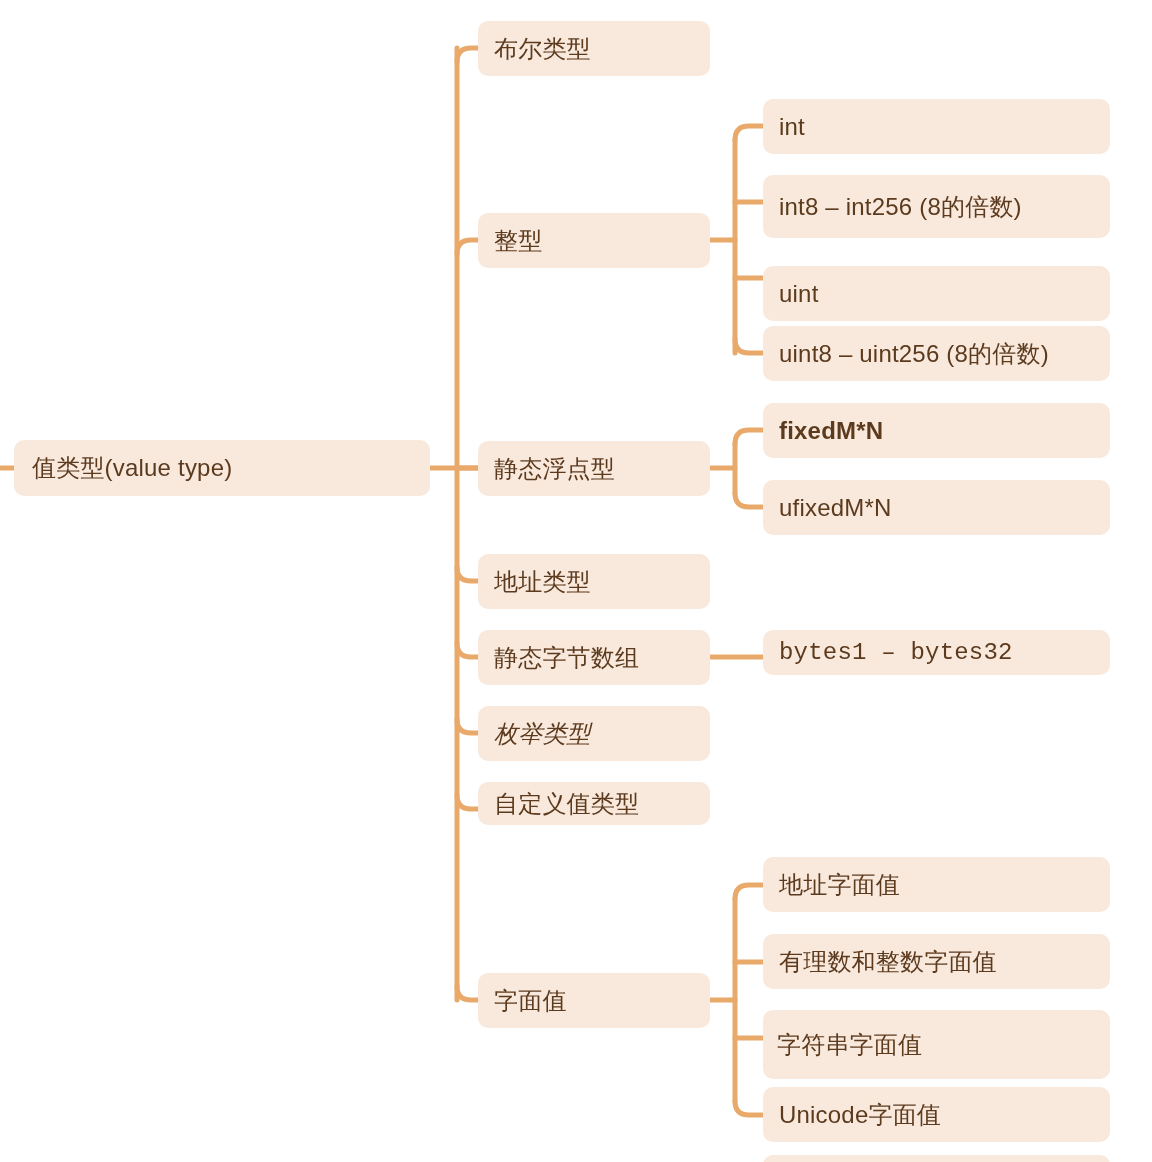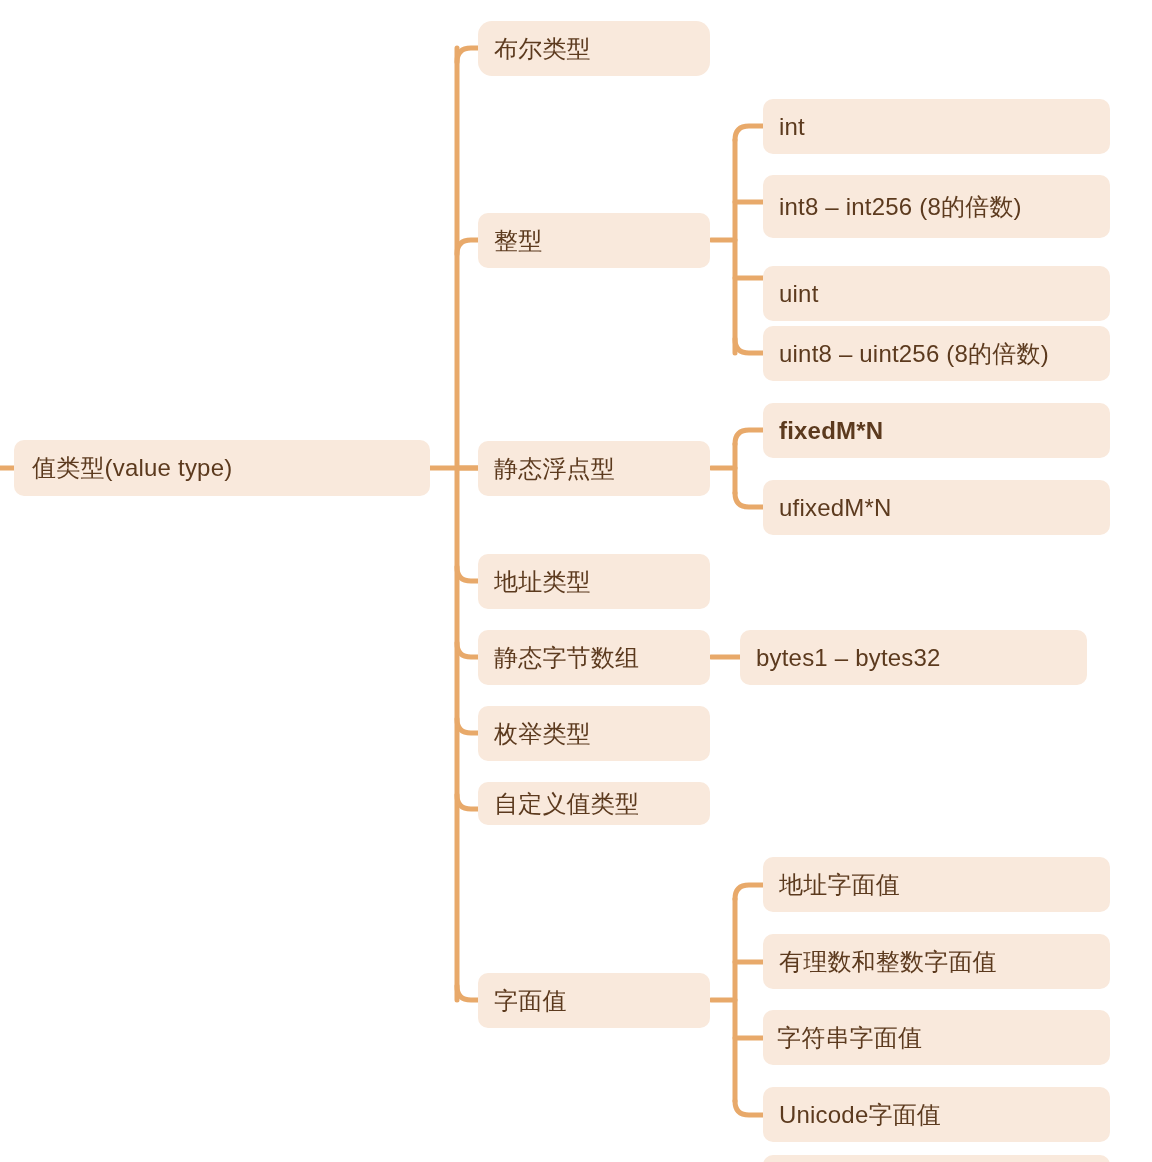--- a/index.html
+++ b/index.html
@@ -107,41 +107,41 @@
       <path d="M735,962 L763,962"></path>
       <path d="M735,1038 L763,1038"></path>
       <path d="M735,1101 Q735,1115 749,1115 L763,1115"></path>
     </g>
   </svg>
 
   <div class="node lvl1" style="left:14px; top:440px; width:416px; height:56px;">
     <span class="label">值类型(value type)</span>
   </div>
 
-  <div class="node lvl2" style="left:478px; top:21px; width:232px; height:55px;border-radius:14px;">
+  <div class="node lvl2" style="left:478px; top:21px; width:232px; height:55px;">
     <span class="label">布尔类型</span>
   </div>
 
   <div class="node lvl2" style="left:478px; top:213px; width:232px; height:55px;">
     <span class="label">整型</span>
   </div>
 
   <div class="node lvl2" style="left:478px; top:441px; width:232px; height:55px;">
     <span class="label">静态浮点型</span>
   </div>
 
   <div class="node lvl2" style="left:478px; top:554px; width:232px; height:55px;">
     <span class="label">地址类型</span>
   </div>
 
   <div class="node lvl2" style="left:478px; top:630px; width:232px; height:55px;">
     <span class="label">静态字节数组</span>
   </div>
 
-  <div class="node lvl2" style="left:478px; top:706px; width:232px; height:55px;">
+  <div class="node lvl2" style="left:478px; top:706px; width:232px; height:55px;font-style:italic;">
     <span class="label">枚举类型</span>
   </div>
 
   <div class="node lvl2" style="left:478px; top:782px; width:232px; height:43px;">
     <span class="label">自定义值类型</span>
   </div>
 
   <div class="node lvl2" style="left:478px; top:973px; width:232px; height:55px;">
     <span class="label">字面值</span>
   </div>
@@ -163,33 +163,33 @@
   </div>
 
   <div class="node lvl3" style="left:763px; top:403px; width:347px; height:55px;font-weight:bold;">
     <span class="label">fixedM*N</span>
   </div>
 
   <div class="node lvl3" style="left:763px; top:480px; width:347px; height:55px;">
     <span class="label">ufixedM*N</span>
   </div>
 
-  <div class="node lvl3" style="left:740px; top:630px; width:347px; height:55px;">
+  <div class="node lvl3" style="left:763px; top:630px; width:347px; height:45px;font-family:Liberation Mono, monospace;">
     <span class="label">bytes1 – bytes32</span>
   </div>
 
   <div class="node lvl3" style="left:763px; top:857px; width:347px; height:55px;">
     <span class="label">地址字面值</span>
   </div>
 
   <div class="node lvl3" style="left:763px; top:934px; width:347px; height:55px;">
     <span class="label">有理数和整数字面值</span>
   </div>
 
-  <div class="node lvl3" style="left:763px; top:1010px; width:347px; height:55px;padding-left:14px;">
+  <div class="node lvl3" style="left:763px; top:1010px; width:347px; height:69px;padding-left:14px;">
     <span class="label">字符串字面值</span>
   </div>
 
   <div class="node lvl3" style="left:763px; top:1087px; width:347px; height:55px;">
     <span class="label">Unicode字面值</span>
   </div>
 
   <div class="node lvl3" style="left:763px; top:1155px; width:347px; height:55px;">
     <span class="label"></span>
   </div>

